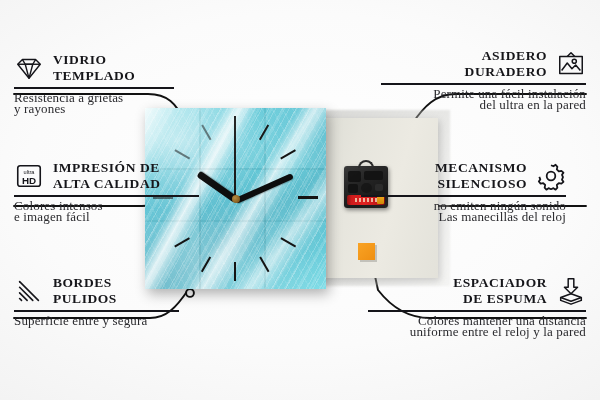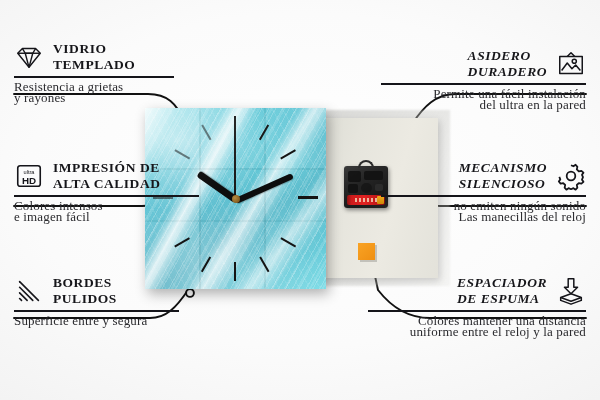--- a/index.html
+++ b/index.html
@@ -132,42 +132,42 @@
   .feat.right .head { justify-content:flex-end; }
   .feat .title {
     font-weight:bold;
     font-size:13.5px;
     letter-spacing:.55px;
     line-height:16px;
     color:#16161a;
     text-transform:uppercase;
   }
   .feat.left  .title { text-align:left; }
-  .feat.right .title { text-align:left;font-style:italic; }
+  .feat.right .title { text-align:right; }
   .feat .rule {
     height:1.6px; background:#15151a; margin-top:3px;
   }
   .feat .desc {
     font-size:13px; line-height:11.3px; color:#2a2a2e; margin-top:3.5px;
     letter-spacing:.15px;
   }
   .feat.left  .desc { text-align:left; }
   .feat.right .desc { text-align:right; }
   .ico { flex:0 0 auto; width:30px; height:30px; display:block; }
 
-  #feat-vidrio   { left:14px;  top:41px;  }
+  #feat-vidrio   { left:14px;  top:52px;  }
   #feat-vidrio   .rule { width:160px; }
   #feat-impr     { left:14px;  top:160px; }
   #feat-impr     .rule { width:185px; }
   #feat-bordes   { left:14px;  top:275px; }
   #feat-bordes   .rule { width:165px; }
 
   #feat-asidero  { left:348px; top:48px;  }
   #feat-asidero  .rule { width:205px; margin-left:33px; }
-  #feat-mecan    { left:348px; top:160px; }
+  #feat-mecan    { left:328px; top:160px; }
   #feat-mecan    .rule { width:205px; margin-left:33px; }
   #feat-espac    { left:348px; top:275px; }
   #feat-espac    .rule { width:218px; margin-left:20px; }
   #feat-espac .desc, #feat-asidero .desc, #feat-mecan .desc { padding-left:14px; }
 </style>
 </head>
 <body>
 
 <div id="stage">
 

